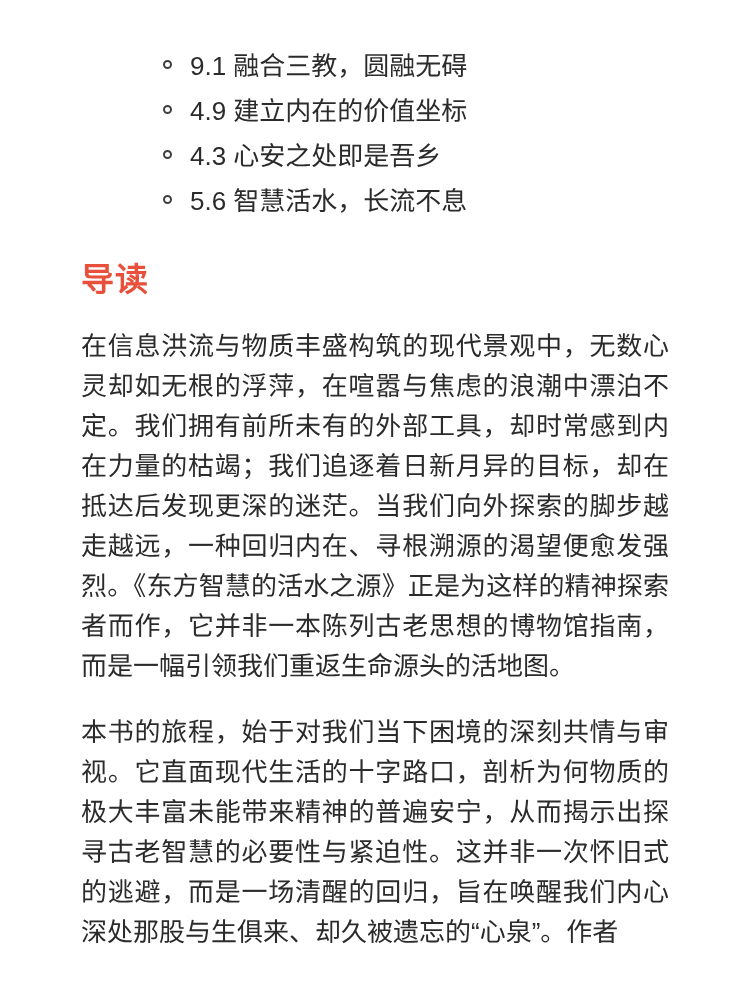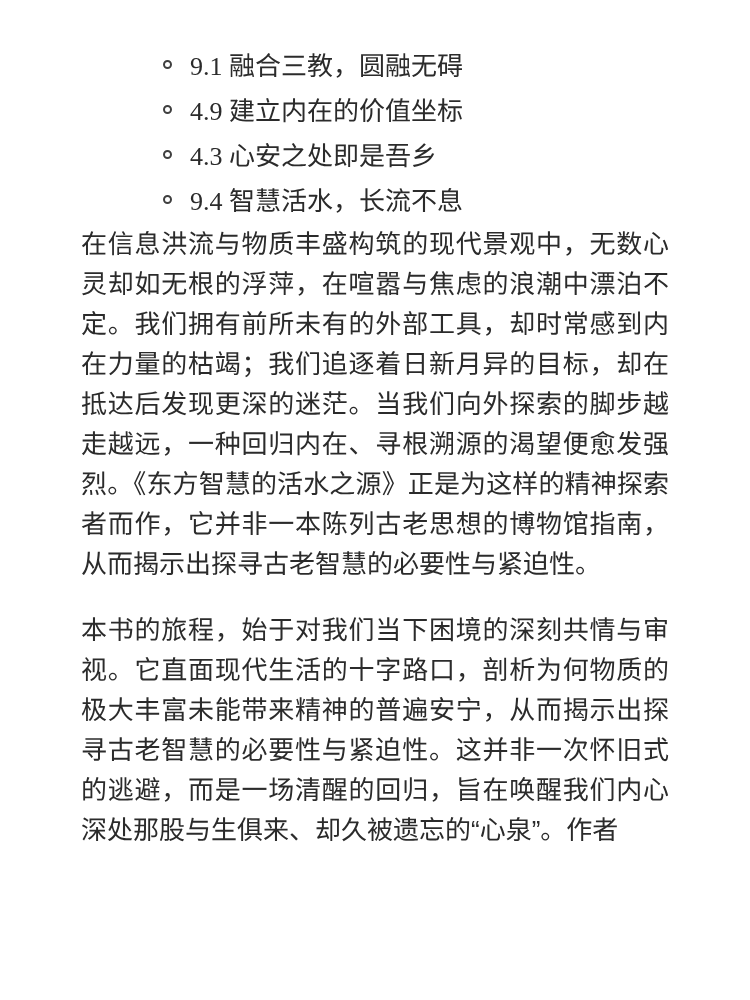--- a/index.html
+++ b/index.html
@@ -20,21 +20,20 @@
     width: 750px;
     height: 1000px;
     padding: 44px 81px 40px 81px;
     background: #ffffff;
   }
   
   ul.toc {
     list-style: none;
     margin: 0;
     padding: 0 0 0 82px;   
-    font-family: Liberation Serif, serif;
   }
   ul.toc li {
     position: relative;
     font-size: 26px;
     line-height: 45px;
     padding-left: 27px;
     color: #2b2b2b;
     white-space: nowrap;
   }
   .bullet {
@@ -80,22 +79,23 @@
     <li>
       <span class="bullet"></span>
       <span>4.9 建立内在的价值坐标</span>
     </li>
     <li>
       <span class="bullet"></span>
       <span>4.3 心安之处即是吾乡</span>
     </li>
     <li>
       <span class="bullet"></span>
-      <span>9.4 智慧活水，长流不息</span>
+      <span>5.6 智慧活水，长流不息</span>
     </li>
   </ul>
 
+  <h2 class="section-heading" style="color: rgb(232, 80, 60);">导读</h2>
 
-  <p class="body-para">在信息洪流与物质丰盛构筑的现代景观中，无数心灵却如无根的浮萍，在喧嚣与焦虑的浪潮中漂泊不定。我们拥有前所未有的外部工具，却时常感到内在力量的枯竭；我们追逐着日新月异的目标，却在抵达后发现更深的迷茫。当我们向外探索的脚步越走越远，一种回归内在、寻根溯源的渴望便愈发强烈。《东方智慧的活水之源》正是为这样的精神探索者而作，它并非一本陈列古老思想的博物馆指南，从而揭示出探寻古老智慧的必要性与紧迫性。</p>
+  <p class="body-para">在信息洪流与物质丰盛构筑的现代景观中，无数心灵却如无根的浮萍，在喧嚣与焦虑的浪潮中漂泊不定。我们拥有前所未有的外部工具，却时常感到内在力量的枯竭；我们追逐着日新月异的目标，却在抵达后发现更深的迷茫。当我们向外探索的脚步越走越远，一种回归内在、寻根溯源的渴望便愈发强烈。《东方智慧的活水之源》正是为这样的精神探索者而作，它并非一本陈列古老思想的博物馆指南，而是一幅引领我们重返生命源头的活地图。</p>
 
   <p class="body-para">本书的旅程，始于对我们当下困境的深刻共情与审视。它直面现代生活的十字路口，剖析为何物质的极大丰富未能带来精神的普遍安宁，从而揭示出探寻古老智慧的必要性与紧迫性。这并非一次怀旧式的逃避，而是一场清醒的回归，旨在唤醒我们内心深处那股与生俱来、却久被遗忘的“心泉”。作者</p>
 
 </div>
 
 </body></html>

